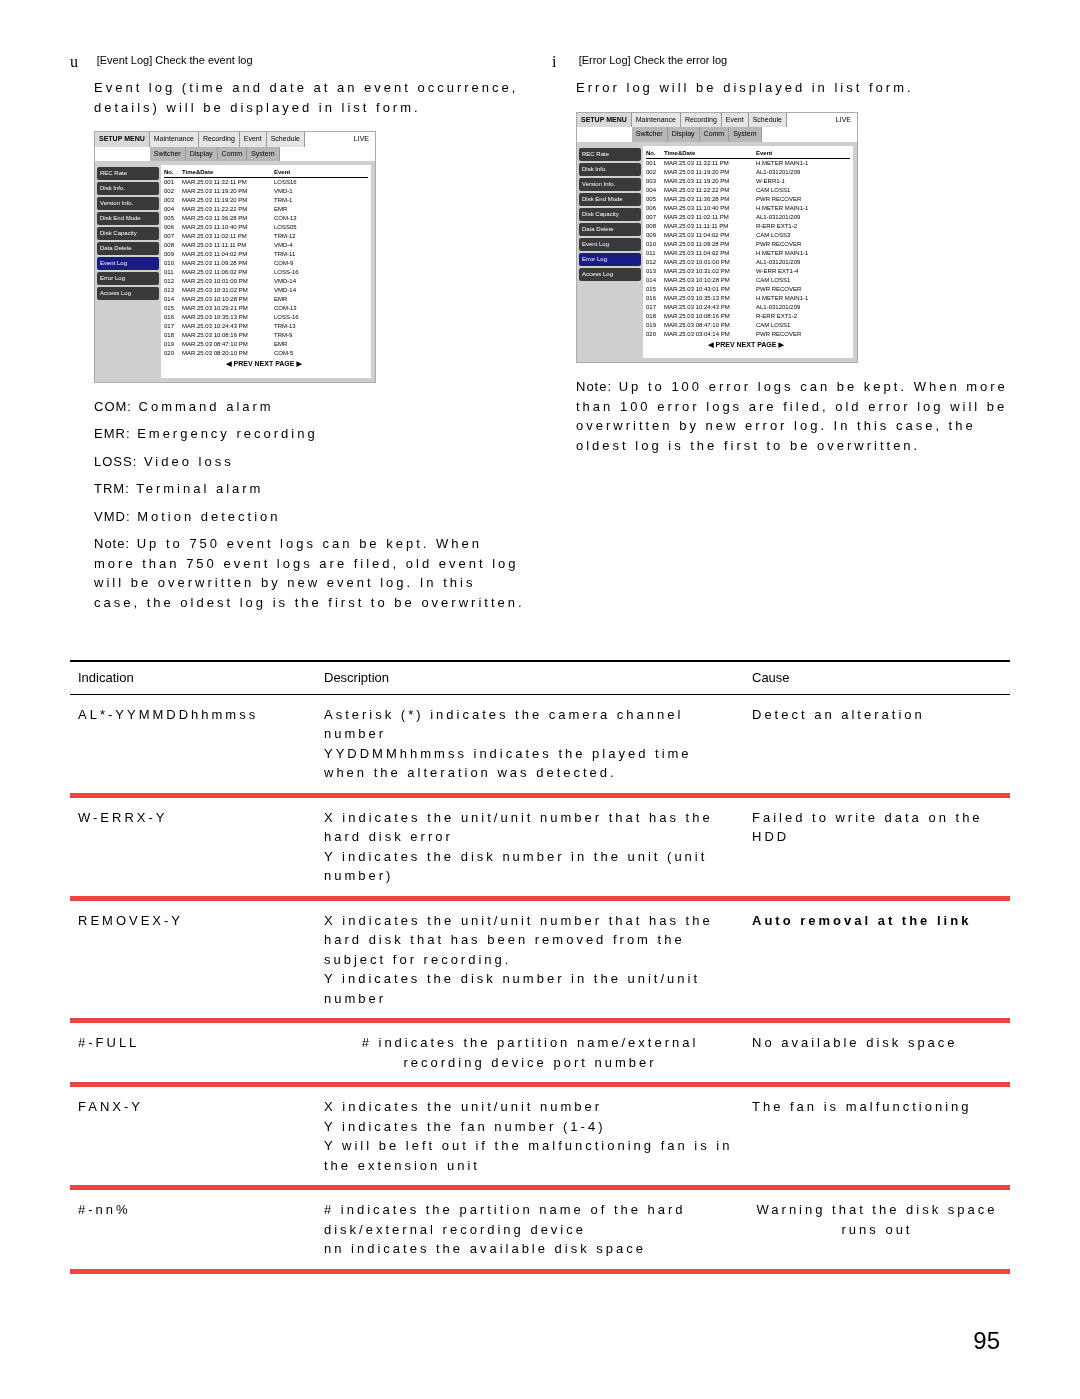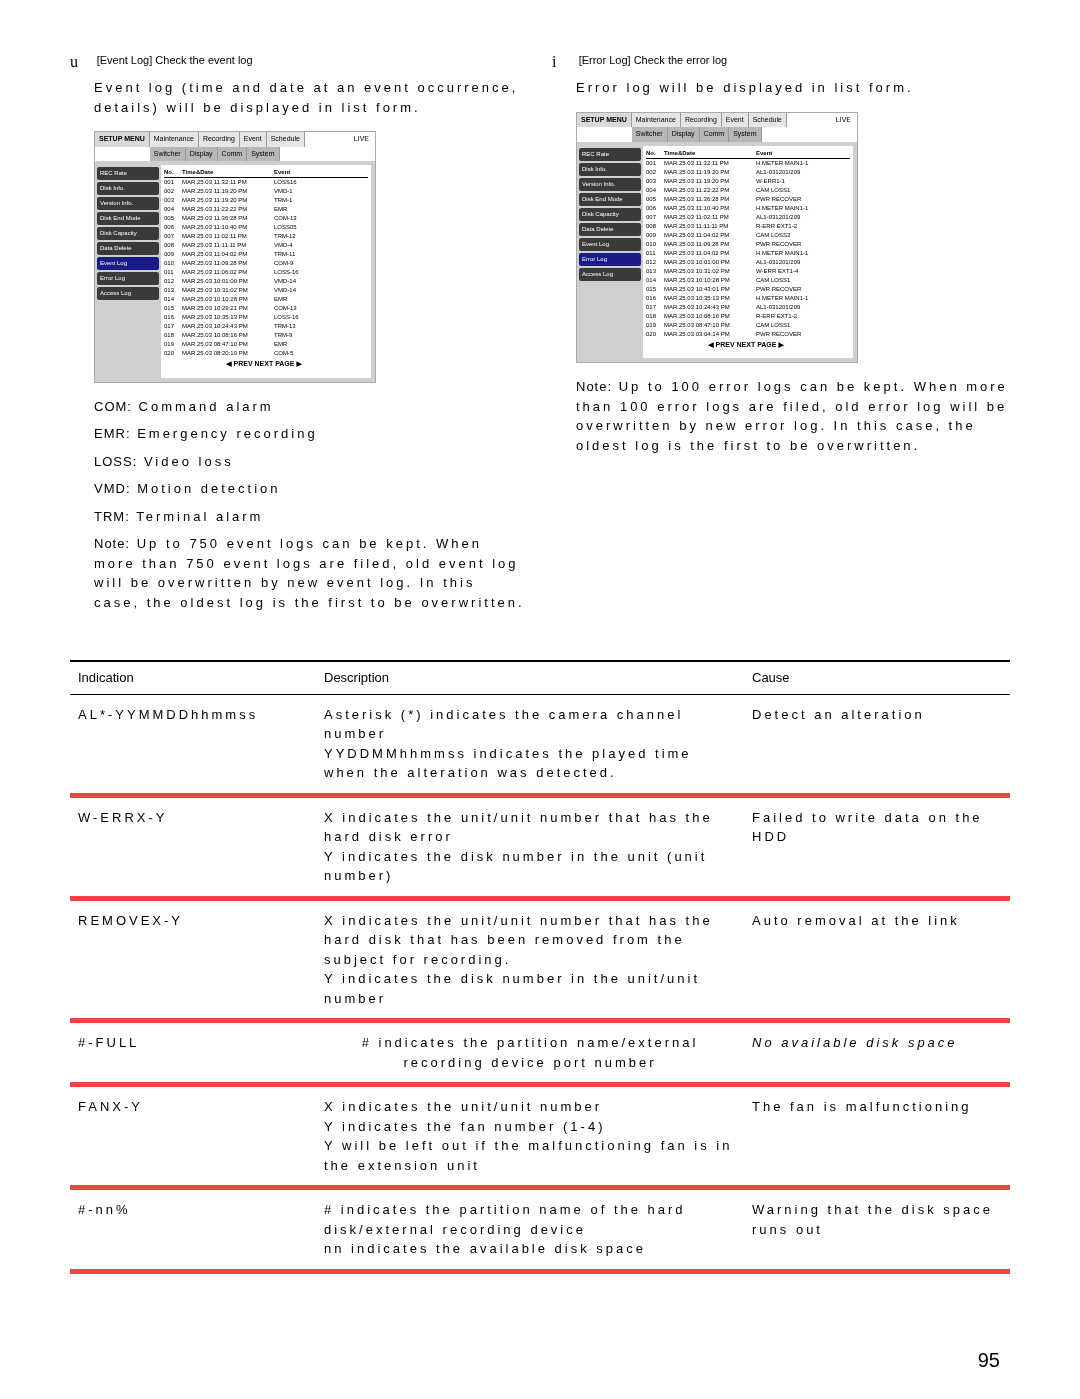--- a/index.html
+++ b/index.html
@@ -30,21 +30,21 @@
   .menuimg .datarow span:nth-child(1){width:18px}
   .menuimg .datarow span:nth-child(2){width:92px}
   .menuimg .datarow span:nth-child(3){flex:1}
   .menuimg .pager{text-align:center;font-size:7px;font-weight:bold;letter-spacing:0;padding:1px;background:#fff;margin:0 4px 4px 0}
   .note{margin:8px 0 8px 24px}
   .note-head{letter-spacing:1px}
   .errors-tbl{width:100%;border-collapse:collapse;margin-top:40px}
   .errors-tbl th{font-weight:normal;letter-spacing:0;border-top:2px solid #000;border-bottom:1px solid #000;padding:6px 8px;text-align:left;font-size:13px}
   .errors-tbl td{border-bottom:5px solid #ef4444;padding:10px 8px;vertical-align:top;font-size:13px}
   .errors-tbl td.ind{letter-spacing:3px;white-space:nowrap}
-  .pagenum{position:absolute;right:80px;bottom:24px;font-size:20px;letter-spacing:0}
+  .pagenum{position:absolute;right:80px;bottom:40px;font-size:24px;letter-spacing:0}
 </style>
 </head>
 <body>
 
 <div class="page">
 
   <div class="two-col">
     <div class="col-l">
       <div class="bullet-row">
         <span class="bullet">u</span>
@@ -189,22 +189,22 @@
                 </div>
               </div>
             <div class="pager">◀ PREV NEXT PAGE ▶</div>
           </div>
         </div>
       </div>
 
       <div class="note"><span style="letter-spacing:1px">COM:</span> <span>Command alarm</span></div>
       <div class="note"><span style="letter-spacing:1px">EMR:</span> <span>Emergency recording</span></div>
       <div class="note"><span style="letter-spacing:1px">LOSS:</span> <span>Video loss</span></div>
+      <div class="note"><span style="letter-spacing:1px">TRM:</span> <span>Terminal alarm</span></div>
       <div class="note"><span style="letter-spacing:1px">VMD:</span> <span>Motion detection</span></div>
-      <div class="note"><span style="letter-spacing:1px">TRM:</span> <span>Terminal alarm</span></div>
 
       <div class="note">
         <span class="note-head">Note:</span>
         <span>Up to 750 event logs can be kept. When more than 750 event logs are filed, old event log will be overwritten by new event log. In this case, the oldest log is the first to be overwritten.</span>
       </div>
     </div>
 
     <div class="col-r">
       <div class="bullet-row">
         <span class="bullet">i</span>
@@ -378,37 +378,37 @@
         <tr>
           <td class="ind">W-ERRX-Y</td>
           <td style="letter-spacing: 3px; white-space: pre-line;">X indicates the unit/unit number that has the hard disk error
 Y indicates the disk number in the unit (unit number)</td>
           <td style="letter-spacing: 3px;">Failed to write data on the HDD</td>
         </tr>
         <tr>
           <td class="ind">REMOVEX-Y</td>
           <td style="letter-spacing: 3px; white-space: pre-line;">X indicates the unit/unit number that has the hard disk that has been removed from the subject for recording.
 Y indicates the disk number in the unit/unit number</td>
-          <td style="letter-spacing: 3px;">Auto removal at the link</td>
+          <td style="letter-spacing: 3px; font-weight: bold;">Auto removal at the link</td>
         </tr>
         <tr>
           <td class="ind">#-FULL</td>
           <td style="letter-spacing: 3px; white-space: pre-line; text-align: center;"># indicates the partition name/external recording device port number</td>
-          <td style="letter-spacing: 3px; font-style: italic;">No available disk space</td>
+          <td style="letter-spacing: 3px;">No available disk space</td>
         </tr>
         <tr>
           <td class="ind">FANX-Y</td>
           <td style="letter-spacing: 3px; white-space: pre-line;">X indicates the unit/unit number
 Y indicates the fan number (1-4)
 Y will be left out if the malfunctioning fan is in the extension unit</td>
           <td style="letter-spacing: 3px; margin-left: 8px;">The fan is malfunctioning</td>
         </tr>
         <tr>
           <td class="ind">#-nn%</td>
           <td style="letter-spacing: 3px; white-space: pre-line;"># indicates the partition name of the hard disk/external recording device
 nn indicates the available disk space</td>
-          <td style="letter-spacing: 3px;">Warning that the disk space runs out</td>
+          <td style="letter-spacing: 3px; text-align: center;">Warning that the disk space runs out</td>
         </tr>
       </tbody>
   </table>
 
   <div class="pagenum">95</div>
 </div>
 
 </body></html>

